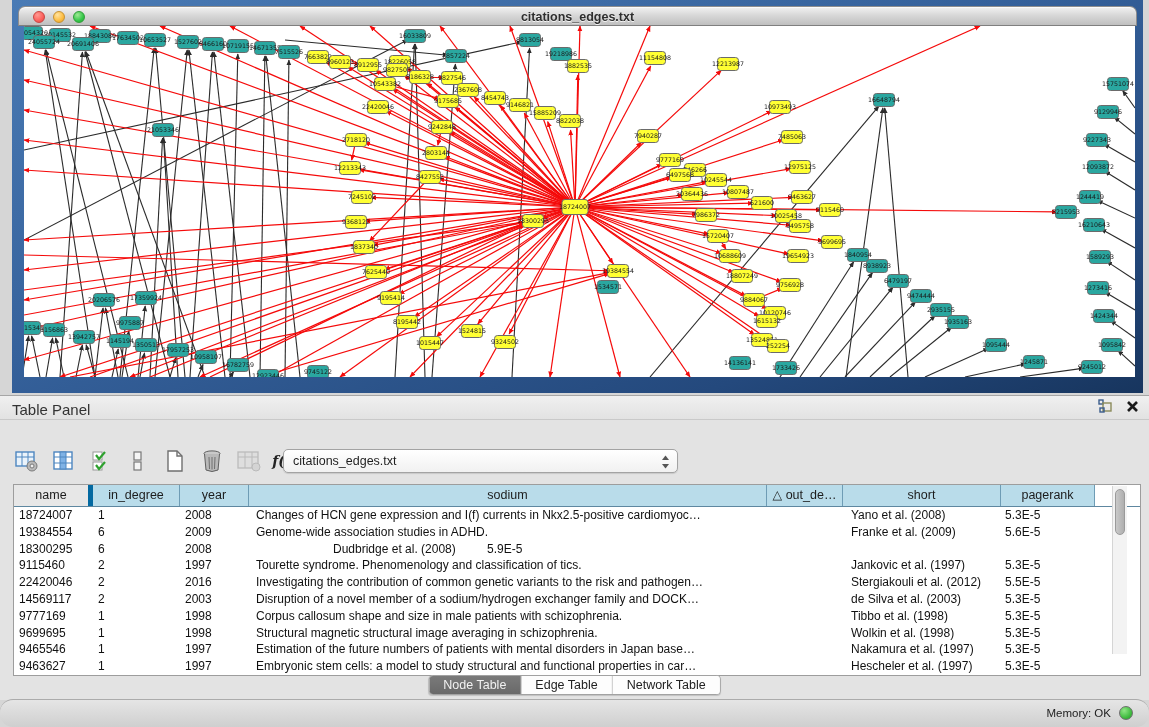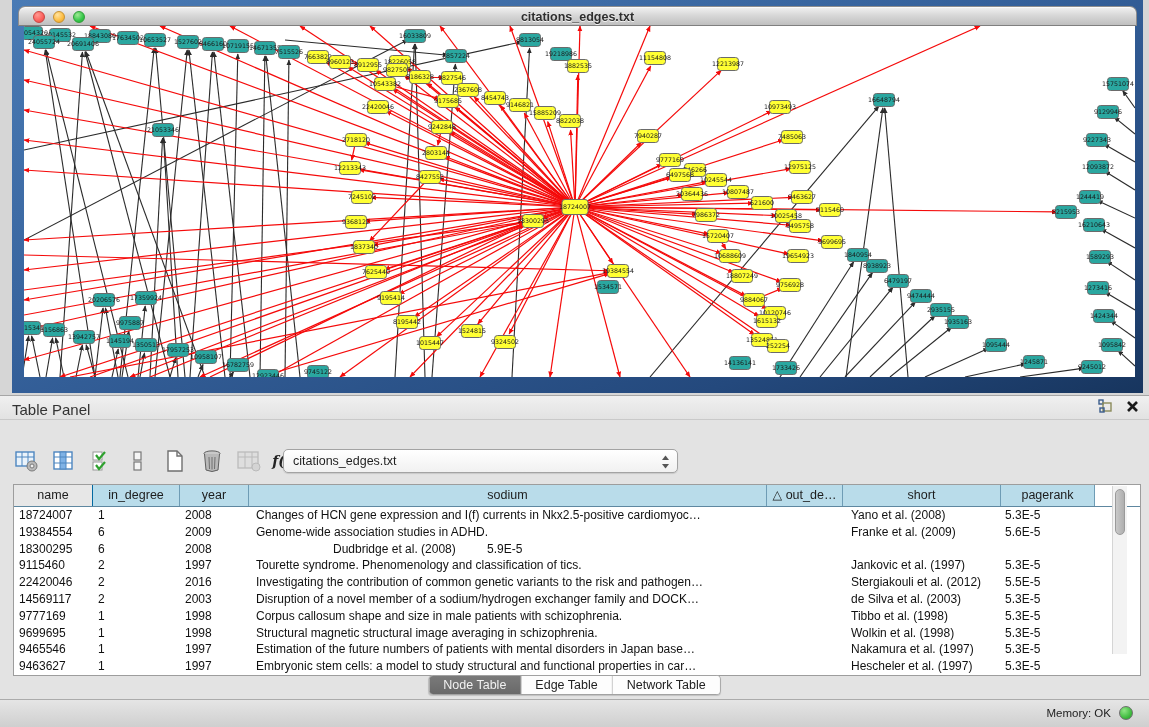--- a/index.html
+++ b/index.html
@@ -39,21 +39,21 @@
   #table-select{position:absolute;left:283px;top:29px;width:395px;height:24px;border:1px solid #A3A3A3;
     border-radius:5px;background:linear-gradient(#FFFFFF,#F1F1F1);box-shadow:0 1px 1px rgba(0,0,0,.12);
     font-size:12.5px;color:#1E1E1E;line-height:22px;padding-left:9px;}
   #table-select .arrows{position:absolute;right:7px;top:4px;width:9px;height:16px;}
 
   #data-table{position:absolute;left:13px;top:64px;width:1128px;height:192px;background:#FFFFFF;
     border:1px solid #9D9D9D;}
   #hdr{display:flex;height:22px;border-bottom:1px solid #5E87A0;}
   .hcell{background:#B9DCEA;border-right:1px solid #6E9CB5;font-size:12.5px;color:#1C1C1C;
     text-align:center;line-height:21px;overflow:hidden;white-space:nowrap;}
-  .hcell.first{background:#E7E7E7;border-right:1px solid #0369a1;}
+  .hcell.first{background:#E7E7E7;border-right:5px solid #0369a1;}
   .c-name{width:79px;} .c-in{width:87px;} .c-year{width:69px;} .c-title{width:518px;}
   .c-out{width:76px;} .c-short{width:158px;} .c-page{width:94px;}
   #rows-wrap{position:absolute;left:0;top:22px;right:0;bottom:0;overflow:hidden;}
   .drow{display:flex;height:16.8px;font-size:12px;color:#111;}
   .drow div{overflow:hidden;white-space:nowrap;line-height:16.8px;}
   .drow .c-name{padding-left:5px;} .drow .c-in{padding-left:5px;} .drow .c-year{padding-left:5px;}
   .drow .c-title{padding-left:7px;} .drow .c-out{padding-left:5px;margin-top:16px;}
   .drow .c-short{padding-left:8px;} .drow .c-page{padding-left:4px;}
   #vscroll{position:absolute;right:13px;top:1px;width:15px;height:168px;background:#F3F3F3;
     border-left:1px solid #D5D5D5;}
@@ -61,21 +61,21 @@
     background:linear-gradient(90deg,#C9C9C9,#AFAFAF);border:1px solid #9A9A9A;}
 
   #tabs{position:absolute;left:50%;transform:translateX(-50%);top:255px;display:flex;height:20px;
     border:1px solid #A2A2A2;border-radius:4px;overflow:hidden;background:#FFFFFF;
     box-shadow:0 1px 1px rgba(0,0,0,.15);}
   .tab{padding:0 14px;font-size:12.5px;line-height:19px;color:#222;background:#FDFDFD;border-right:1px solid #BFBFBF;}
   .tab:last-child{border-right:none;}
   .tab.sel{background:linear-gradient(#7A7A7A,#696969);color:#F1F1F1;text-align:right;}
 
   #status-bar{position:absolute;left:0;top:699px;width:1149px;height:28px;
-    background:linear-gradient(#E5E5E5,#CFCFCF);border-top:1px solid #ABABAB;}
+    background:linear-gradient(#E5E5E5,#CFCFCF);border-top:1px solid #ABABAB;border-radius:13px;}
   #memory{position:absolute;right:38px;top:7px;font-size:11.5px;color:#222;}
   #mem-dot{position:absolute;right:16px;top:6px;width:14px;height:14px;border-radius:50%;
     background:radial-gradient(circle at 35% 30%,#8FE685,#3CB93C 65%,#2B9430);border:1px solid #6E6E6E;}
 </style>
 </head>
 <body>
 
 <div id="net-window">
   <div id="titlebar">
     <div class="lights">

